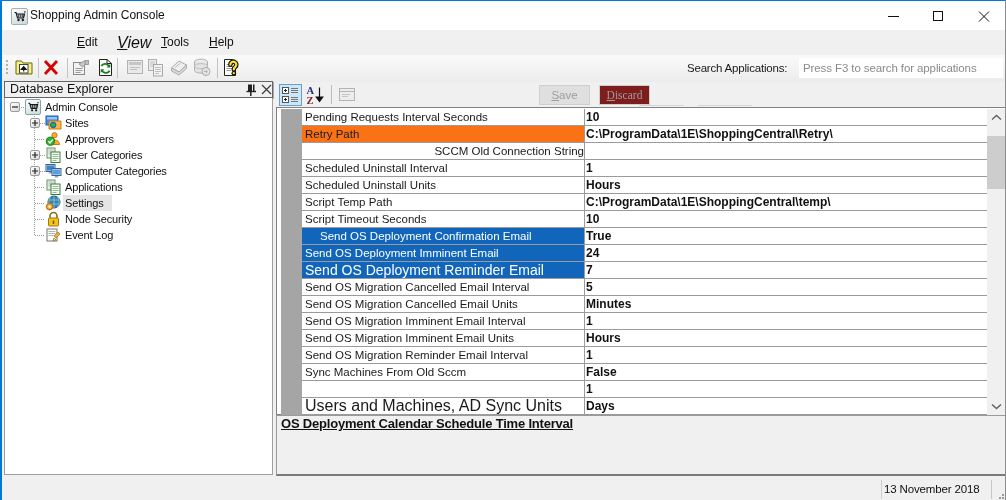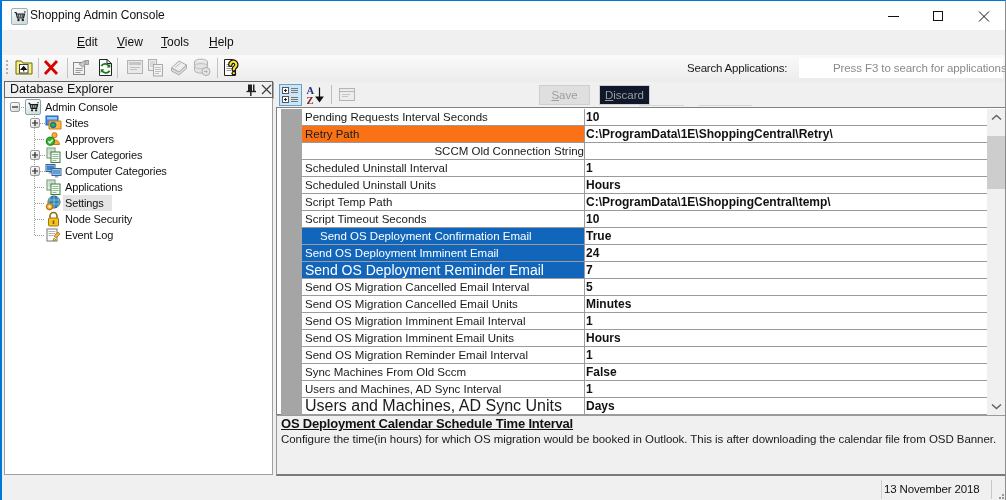--- a/index.html
+++ b/index.html
@@ -28,21 +28,21 @@
     <svg class="abs" style="left:883px;top:0" width="120" height="29" viewBox="0 0 120 29">
       <path d="M3 15.5 H14" stroke="#111" stroke-width="1"></path>
       <rect x="48.5" y="10.5" width="9" height="9" fill="none" stroke="#111" stroke-width="1"></rect>
       <path d="M94 10.5 L104 20.5 M104 10.5 L94 20.5" stroke="#111" stroke-width="1"></path>
     </svg>
   </div>
 
   <div class="abs" id="menubar" style="left:0;top:29px;width:1003px;height:25px;background:#f0f0f0;">
     <div class="abs txt" style="left:15px;top:3px;height:19px;line-height:19px;font-size:12px;margin-top:48px;"><u>C</u>onsole</div>
     <div class="abs txt" style="left:75px;top:3px;height:19px;line-height:19px;font-size:12px;"><u>E</u>dit</div>
-    <div class="abs txt" style="left:115px;top:3px;height:19px;line-height:19px;font-size:12px;"><u>V</u>iew</div>
+    <div class="abs txt" style="left:115px;top:3px;height:19px;line-height:19px;font-size:16px;font-style:italic;"><u>V</u>iew</div>
     <div class="abs txt" style="left:159px;top:3px;height:19px;line-height:19px;font-size:12px;"><u>T</u>ools</div>
     <div class="abs txt" style="left:207px;top:3px;height:19px;line-height:19px;font-size:12px;"><u>H</u>elp</div>
   </div>
 
   <div class="abs" id="toolbar" style="left:0;top:54px;width:1003px;height:27px;background:linear-gradient(#fafafa,#ececec);">
 
     <div class="abs" style="left:4px;top:5px;width:2px;height:15px;background:repeating-linear-gradient(to bottom,#b0b0b0 0 2px,transparent 2px 4px);"></div>
 
     <div class="abs" style="left:36px;top:3px;width:1px;height:20px;background:#c3c3c3;"></div>
     <div class="abs" style="left:65px;top:3px;width:1px;height:20px;background:#c3c3c3;"></div>
@@ -105,21 +105,21 @@
       <path d="M1.5 1.5 H9.5 L12.5 4.5 V17.5 H1.5 Z" fill="#ffffff" stroke="#222"></path>
       <path d="M3.5 6.5 H10 M3.5 8.5 H10 M3.5 10.5 H10 M3.5 12.5 H8" stroke="#9a9a9a"></path>
       <path d="M7.3 6.6 a3 3 0 1 1 4.9 2.4 c-1.1.8-1.4 1.3-1.4 2.5" fill="none" stroke="#111" stroke-width="4.6" stroke-linecap="round"></path>
       <circle cx="10.8" cy="15.2" r="2.3" fill="#111"></circle>
       <path d="M7.3 6.6 a3 3 0 1 1 4.9 2.4 c-1.1.8-1.4 1.3-1.4 2.5" fill="none" stroke="#ffe61c" stroke-width="2.2" stroke-linecap="round"></path>
       <circle cx="10.8" cy="15.2" r="1.15" fill="#ffe61c"></circle>
     </svg>
 
     <div class="abs txt" style="left:685px;top:4px;height:19px;line-height:19px;font-size:11.5px;color:#1a1a1a;letter-spacing:-0.2px;">Search Applications:</div>
     <div class="abs" style="left:797px;top:3px;width:204px;height:20px;background:#ffffff;"></div>
-    <div class="abs txt" style="left:801px;top:4px;height:19px;line-height:19px;font-size:11.5px;color:#8a8a8a;letter-spacing:-0.1px;margin-left:30px;">Press F3 to search for applications</div>
+    <div class="abs txt" style="left:801px;top:4px;height:19px;line-height:19px;font-size:11.5px;color:#8a8a8a;letter-spacing:-0.1px;">Press F3 to search for applications</div>
   </div>
 
   <div class="abs" id="leftpanel" style="left:2px;top:80px;width:269px;height:395px;">
     <div class="abs" style="left:0;top:0;width:269px;height:17px;background:#f0f0f0;border:1px solid #646464;box-shadow:1px 1px 0 #a8a8a8;">
       <div class="abs txt" style="left:5px;top:0px;height:15px;line-height:15px;font-size:12.5px;">Database Explorer</div>
       <svg class="abs" style="left:241px;top:2px" width="12" height="14" viewBox="0 0 12 14">
         <rect x="2" y="0.5" width="4" height="6.5" fill="#222"></rect>
         <rect x="7" y="0.5" width="1.5" height="6.5" fill="#222"></rect>
         <path d="M0.5 7.5 h9.5" stroke="#222" stroke-width="1.4"></path>
         <path d="M4.8 8 V12" stroke="#222" stroke-width="1.5"></path>
@@ -248,21 +248,21 @@
     <div class="abs" style="left:55px;top:4px;width:1px;height:19px;background:#bdbdbd;"></div>
     <div class="abs" style="left:60px;top:3px;width:23px;height:22px;">
       <svg width="23" height="22" viewBox="0 0 23 22">
         <rect x="3.5" y="4.5" width="15" height="12" fill="#ececec" stroke="#b5b5b5"></rect>
         <path d="M3.5 7.5 h15" stroke="#b5b5b5"></path>
         <path d="M6 10.5 h8 M6 12.5 h6" stroke="#c6c6c6"></path>
       </svg>
     </div>
 
     <div class="abs" style="left:263px;top:4px;width:51px;height:20px;background:#dfdfdf;border:1px solid #cfcfcf;text-align:center;line-height:18px;font-size:11.5px;color:#9d9d9d;"><u>S</u>ave</div>
-    <div class="abs" style="left:323px;top:4px;width:51px;height:20px;background:#0f172a;border:1px solid #cfcfcf;text-align:center;line-height:18px;font-size:11.5px;color:#9d9d9d;"><u>D</u>iscard</div>
+    <div class="abs" style="left:323px;top:4px;width:51px;height:20px;background:#7f1d1d;border:1px solid #cfcfcf;text-align:center;line-height:18px;font-size:11.5px;color:#9d9d9d;font-family:Liberation Serif, serif;"><u>D</u>iscard</div>
     <div class="abs" style="left:363px;top:24px;width:45px;height:1px;background:#d6d6d6;"></div>
     <div class="abs" style="left:422px;top:24px;width:54px;height:1px;background:#d6d6d6;"></div>
 
     <div class="abs" id="grid" style="left:0;top:26px;width:731px;height:308px;background:#ffffff;border:1px solid #808080;">
       <div class="abs" style="left:4px;top:1px;width:21px;height:306px;background:#a5a5a5;"></div>
 
     <div class="abs" style="left:25px;top:1px;width:282px;height:16px;background:#ffffff;color:#1a1a1a;font-size:11.5px;line-height:16px;padding-left:3px;white-space:nowrap;overflow:hidden;">Pending Requests Interval Seconds</div>
         <div class="abs" style="left:308px;top:1px;width:401px;height:16px;background:#ffffff;color:#111;font-weight:bold;font-size:12px;line-height:16px;padding-left:1px;white-space:nowrap;overflow:hidden;">10</div>
         <div class="abs" style="left:25px;top:17px;width:685px;height:1px;background:#9b9b9b;"></div>
         <div class="abs" style="left:25px;top:18px;width:282px;height:16px;background:#f97316;color:#1a1a1a;font-size:11.5px;line-height:16px;padding-left:3px;white-space:nowrap;overflow:hidden;">Retry Path</div>
@@ -303,41 +303,39 @@
         <div class="abs" style="left:25px;top:221px;width:685px;height:1px;background:#9b9b9b;"></div>
         <div class="abs" style="left:25px;top:222px;width:282px;height:16px;background:#ffffff;color:#1a1a1a;font-size:11.5px;line-height:16px;padding-left:3px;white-space:nowrap;overflow:hidden;">Send OS Migration Imminent Email Units</div>
         <div class="abs" style="left:308px;top:222px;width:401px;height:16px;background:#ffffff;color:#111;font-weight:bold;font-size:12px;line-height:16px;padding-left:1px;white-space:nowrap;overflow:hidden;">Hours</div>
         <div class="abs" style="left:25px;top:238px;width:685px;height:1px;background:#9b9b9b;"></div>
         <div class="abs" style="left:25px;top:239px;width:282px;height:16px;background:#ffffff;color:#1a1a1a;font-size:11.5px;line-height:16px;padding-left:3px;white-space:nowrap;overflow:hidden;">Send OS Migration Reminder Email Interval</div>
         <div class="abs" style="left:308px;top:239px;width:401px;height:16px;background:#ffffff;color:#111;font-weight:bold;font-size:12px;line-height:16px;padding-left:1px;white-space:nowrap;overflow:hidden;">1</div>
         <div class="abs" style="left:25px;top:255px;width:685px;height:1px;background:#9b9b9b;"></div>
         <div class="abs" style="left:25px;top:256px;width:282px;height:16px;background:#ffffff;color:#1a1a1a;font-size:11.5px;line-height:16px;padding-left:3px;white-space:nowrap;overflow:hidden;">Sync Machines From Old Sccm</div>
         <div class="abs" style="left:308px;top:256px;width:401px;height:16px;background:#ffffff;color:#111;font-weight:bold;font-size:12px;line-height:16px;padding-left:1px;white-space:nowrap;overflow:hidden;">False</div>
         <div class="abs" style="left:25px;top:272px;width:685px;height:1px;background:#9b9b9b;"></div>
-        <div class="abs" style="left:25px;top:273px;width:282px;height:16px;background:#ffffff;color:#1a1a1a;font-size:11.5px;line-height:16px;padding-left:3px;white-space:nowrap;overflow:hidden;">Users and Machines, AD Sync Interval</div>
         <div class="abs" style="left:308px;top:273px;width:401px;height:16px;background:#ffffff;color:#111;font-weight:bold;font-size:12px;line-height:16px;padding-left:1px;white-space:nowrap;overflow:hidden;">1</div>
         <div class="abs" style="left:25px;top:289px;width:685px;height:1px;background:#9b9b9b;"></div>
         <div class="abs" style="left:25px;top:290px;width:282px;height:16px;background:#ffffff;color:#1a1a1a;font-size:16px;line-height:16px;padding-left:3px;white-space:nowrap;overflow:hidden;">Users and Machines, AD Sync Units</div>
         <div class="abs" style="left:308px;top:290px;width:401px;height:16px;background:#ffffff;color:#111;font-weight:bold;font-size:12px;line-height:16px;padding-left:1px;white-space:nowrap;overflow:hidden;">Days</div>
         <div class="abs" style="left:25px;top:306px;width:685px;height:1px;background:#9b9b9b;"></div>
         <div class="abs" style="left:307px;top:1px;width:1px;height:306px;background:#9b9b9b;"></div>
         <div class="abs" style="left:710px;top:1px;width:19px;height:306px;background:#f0f0f0;">
           <svg style="position:absolute;left:4px;top:5px" width="11" height="7" viewBox="0 0 11 7">
             <path d="M1 5.5 L5.5 1.5 L10 5.5" stroke="#606060" stroke-width="1.4" fill="none"></path>
           </svg>
           <div style="position:absolute;left:0;top:27px;width:19px;height:53px;background:#cdcdcd;"></div>
           <svg style="position:absolute;left:4px;top:294px" width="11" height="7" viewBox="0 0 11 7">
             <path d="M1 1.5 L5.5 5.5 L10 1.5" stroke="#606060" stroke-width="1.4" fill="none"></path>
           </svg>
         </div>
       </div>
 
     <div class="abs" id="desc" style="left:0;top:334px;width:731px;height:61px;background:#f0f0f0;border:1px solid #9a9a9a;border-bottom:2px solid #7a7a7a;">
       <div class="abs txt" style="left:4px;top:0px;font-size:13px;font-weight:bold;letter-spacing:-0.2px;text-decoration:underline;">OS Deployment Calendar Schedule Time Interval</div>
-      <div class="abs txt" style="left:4px;top:17px;font-size:11.5px;color:#1a1a1a;letter-spacing:-0.05px;">Configure the time(in hours) for which OS migration would be booked in Outlook. This is after downloading the calendar file from OSD Banner.</div>
     </div>
   </div>
 
   <div class="abs" id="statusbar" style="left:0;top:477px;width:1003px;height:23px;background:#f0f0f0;">
     <div class="abs" style="left:879px;top:2px;width:1px;height:19px;background:#cfcfcf;"></div>
     <div class="abs txt" style="left:882px;top:2px;height:19px;line-height:19px;font-size:11.5px;letter-spacing:-0.15px;">13 November 2018</div>
     <div class="abs" style="left:989px;top:2px;width:1px;height:19px;background:#c8c8c8;"></div>
         <div class="abs" style="left:997px;top:19px;width:2px;height:2px;background:#a5a5a5;box-shadow:3px 0 0 #9a9a9a,6px 0 0 #9a9a9a,3px -3px 0 #9a9a9a,6px -3px 0 #9a9a9a,6px -6px 0 #9a9a9a;background:#9a9a9a;"></div>
   </div>
 

